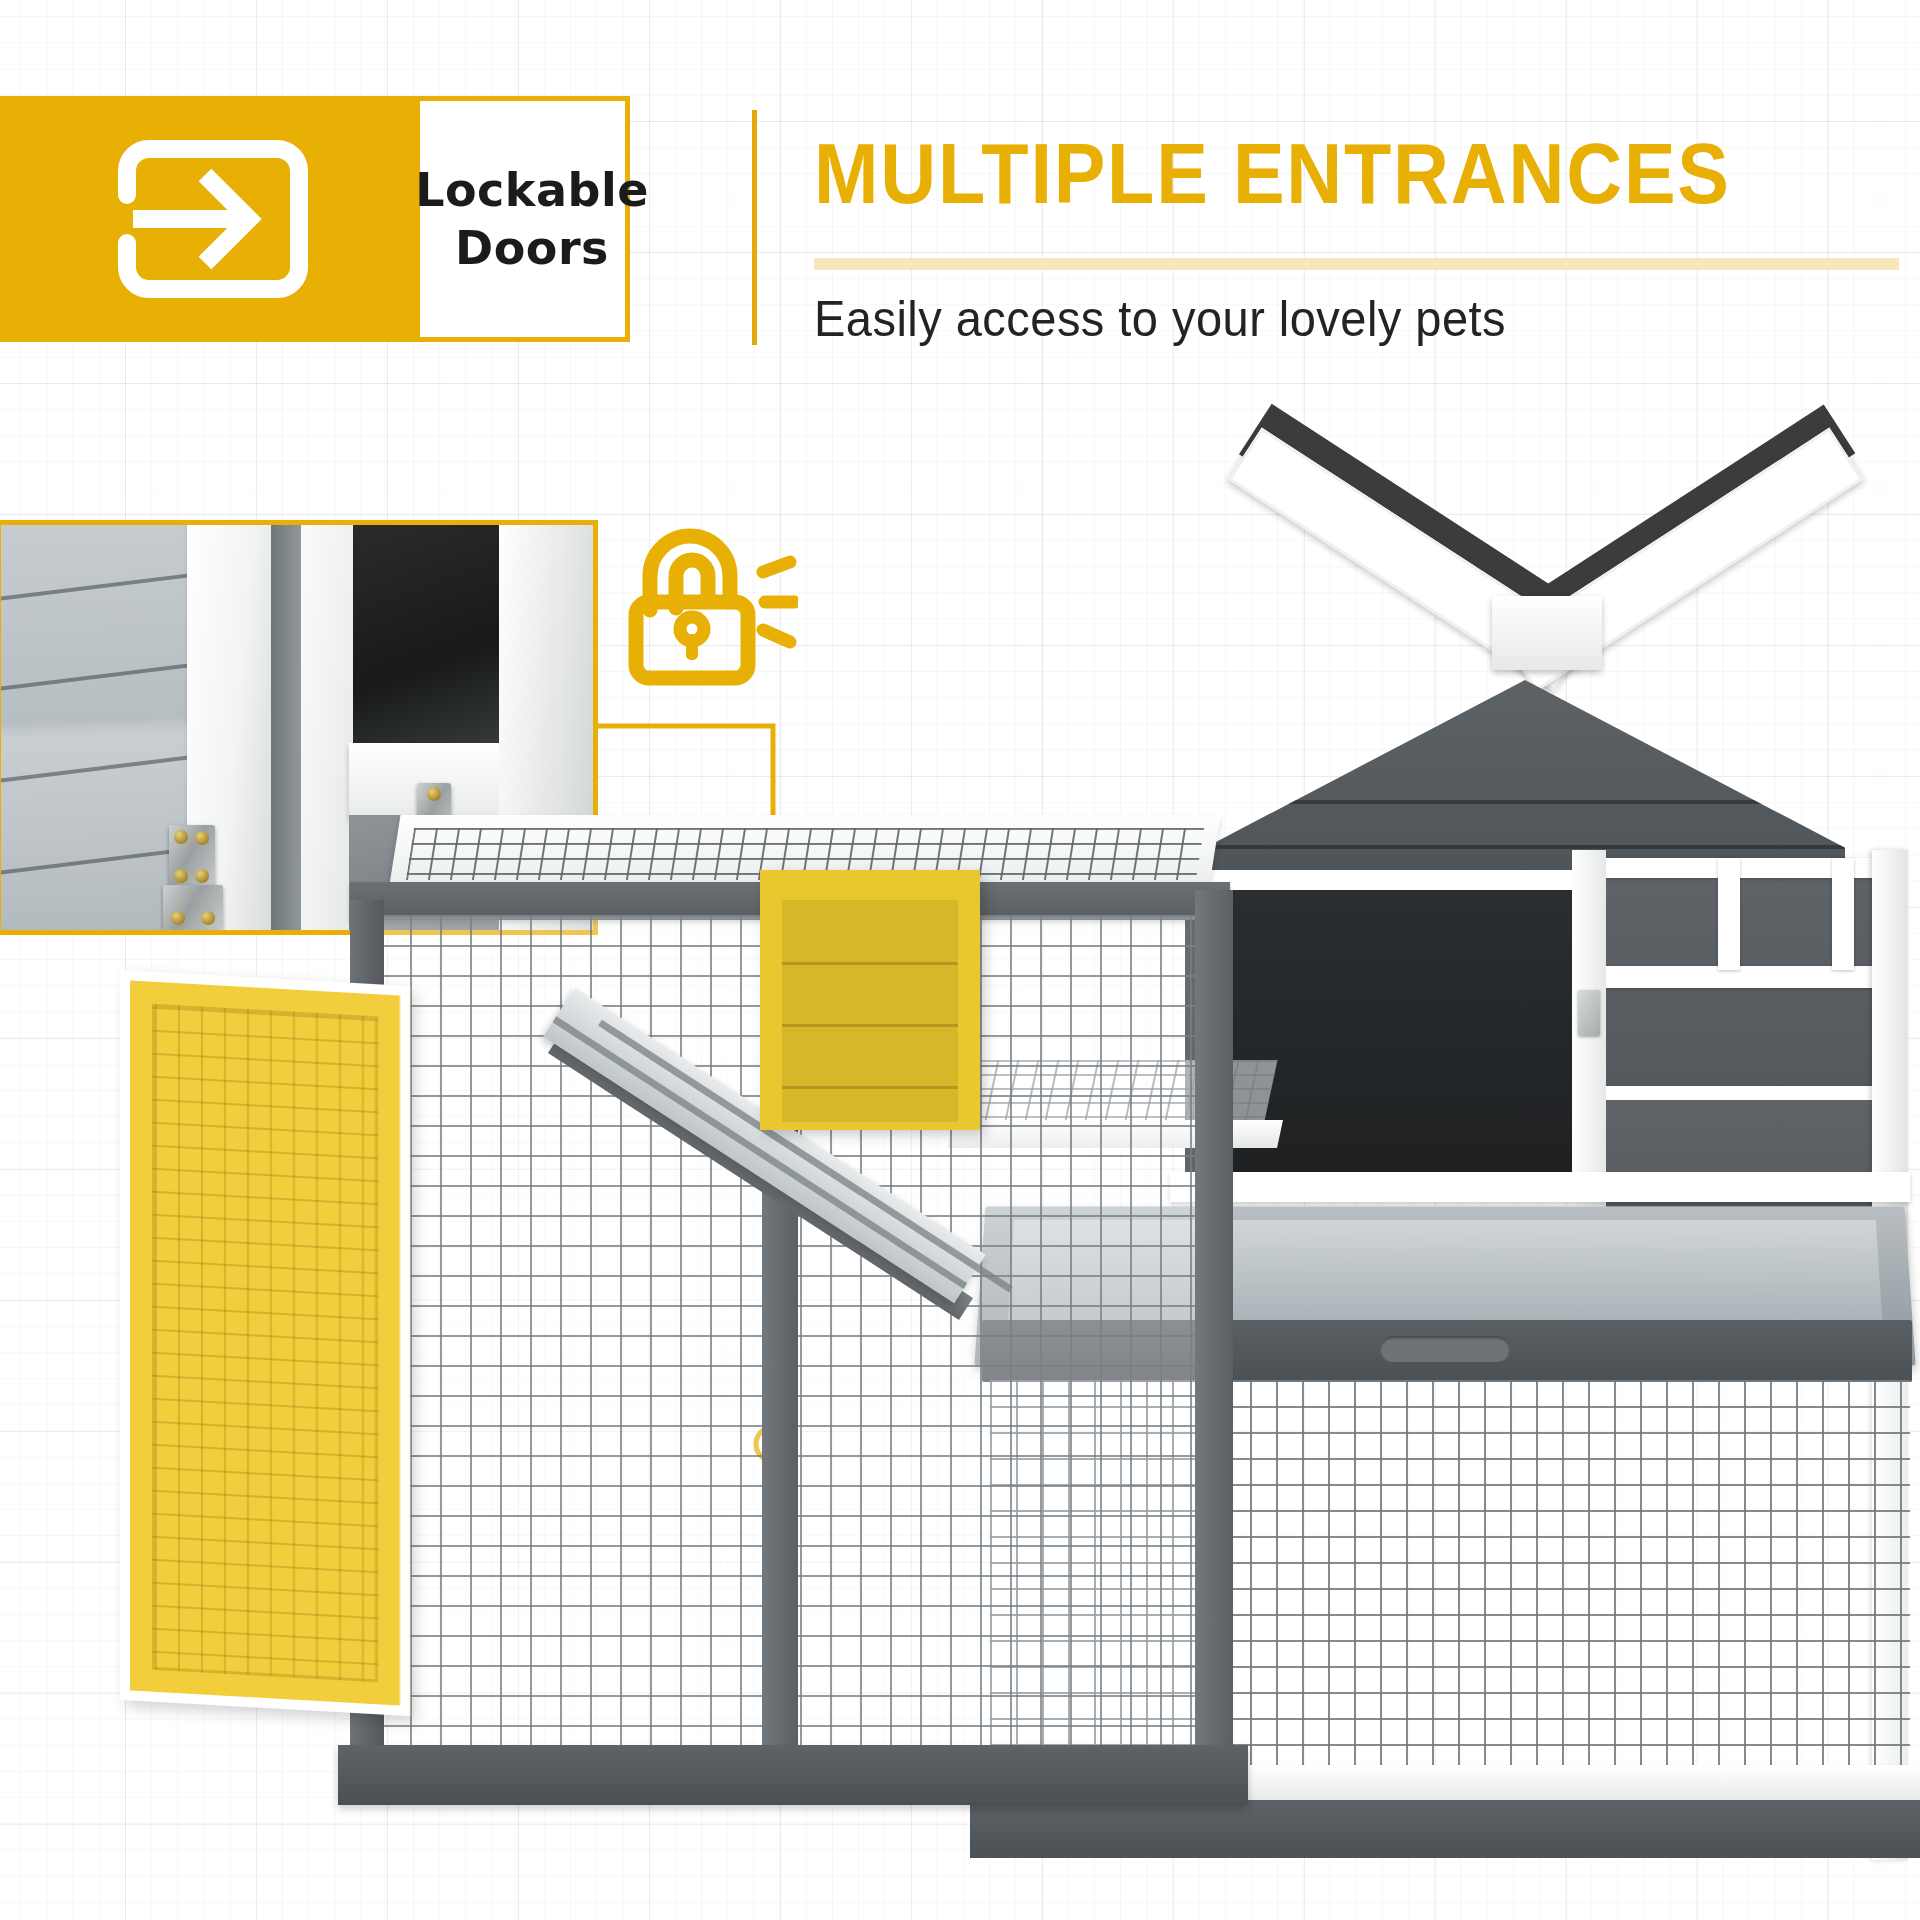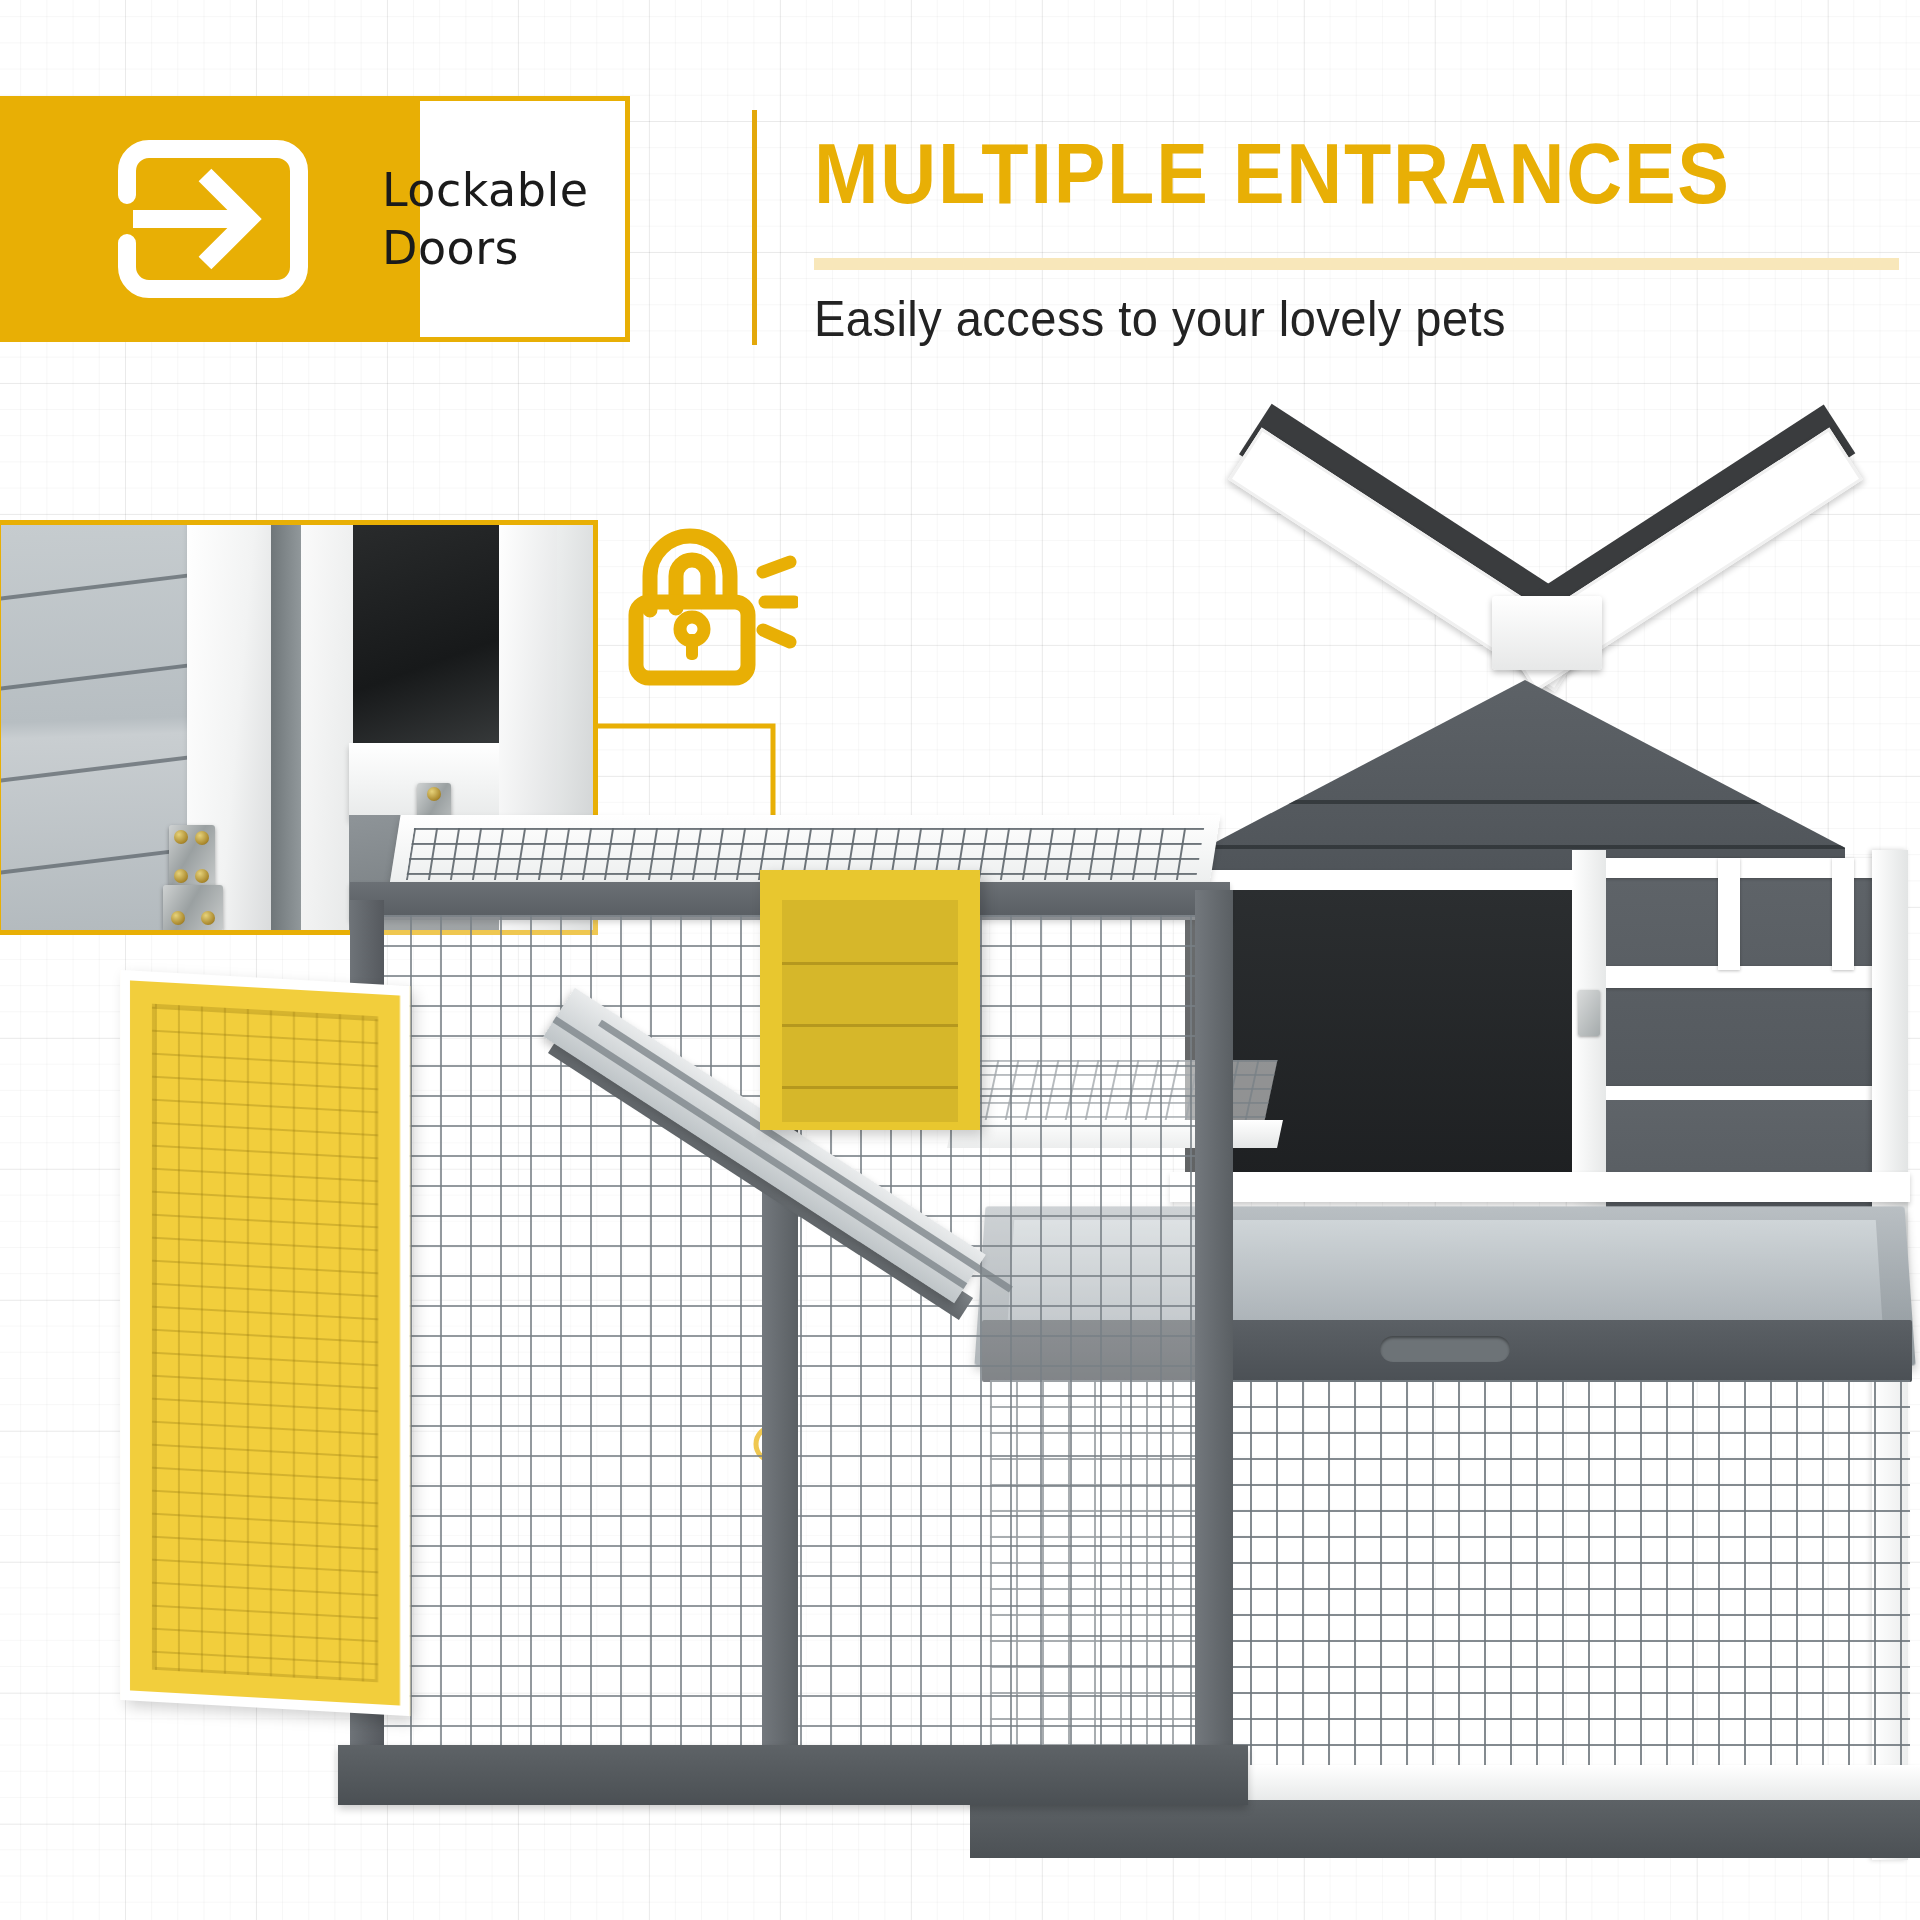--- a/index.html
+++ b/index.html
@@ -40,23 +40,23 @@
     background:#ffffff;
     display:flex;align-items:center;
     padding-left:0;
     position:relative;
     overflow:visible;
   }
   #badge-label{
     position:absolute;left:-38px;top:50%;transform:translateY(-50%);
     width:300px;
     font-size:46px;line-height:1.25;
-    font-weight:400;color:#1b1b1b;
+    font-weight:700;color:#1b1b1b;
     letter-spacing:.5px;
-    text-align:left;
+    text-align:center;
     font-family:"DejaVu Sans",sans-serif;
   }
   .door-arrow-svg{display:block;}
 
   
   #title-col{
     position:absolute;left:752px;top:110px;width:1160px;height:235px;
   }
   #title-rule-left{
     position:absolute;left:0;top:0;width:5px;height:235px;background:#E3A80A;

